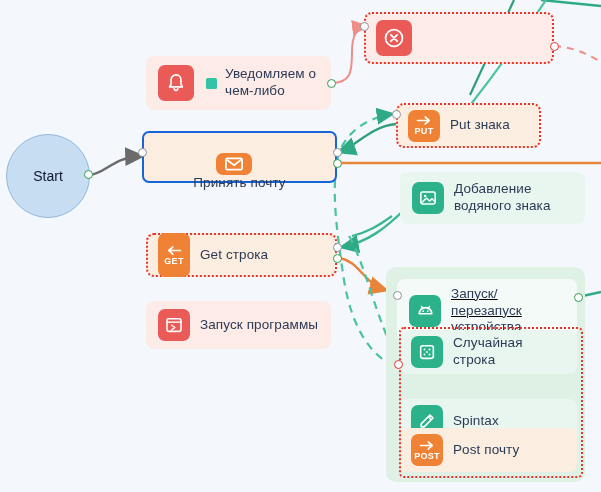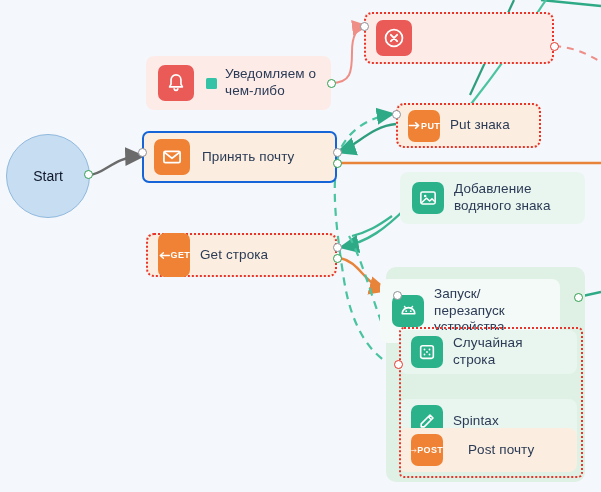--- a/index.html
+++ b/index.html
@@ -54,21 +54,21 @@
   
   .ic-orange{background:#ef8235;}
   .ic-red{background:#ea5a57;}
   .ic-green{background:#2cb28a;}
 
   .verb{
     font-size:9px;font-weight:bold;color:#fff;
     letter-spacing:.3px;line-height:1;margin-top:1px;
     font-family:"Liberation Sans",sans-serif;
   }
-  .ico-stack{flex-direction:row;}
+  .ico-stack{flex-direction:column;}
 
   
   #start-node{
     position:absolute;left:6px;top:134px;width:82px;height:82px;
     border-radius:50%;
     background:#c7def2;border:1px solid #8fb8dd;
     display:flex;align-items:center;justify-content:center;
     color:#0f172a;font-size:14px;z-index:5;
   }
 
@@ -163,21 +163,21 @@
       <svg width="22" height="22" viewBox="0 0 24 24">
         <path d="M12,3.2 C8.9,3.2 6.6,5.6 6.6,8.7 L6.6,13.2 L5,16.3 L19,16.3 L17.4,13.2 L17.4,8.7 C17.4,5.6 15.1,3.2 12,3.2 Z" fill="none" stroke="#fff" stroke-width="1.8" stroke-linejoin="round"></path>
         <path d="M10,18.4 C10.4,19.6 11.1,20.2 12,20.2 C12.9,20.2 13.6,19.6 14,18.4" fill="none" stroke="#fff" stroke-width="1.8" stroke-linecap="round"></path>
       </svg>
     </span>
     <span class="badge-sq"></span>
     <span class="lbl" style="max-width:110px;">Уведомляем о чем-либо</span>
   </div>
   <div class="port port-green" style="left:327px;top:79px;"></div>
 
-  <div class="node sel-blue fill-orange" style="left:142px;top:131px;width:195px;height:52px;border-radius:7px;">
+  <div class="node sel-blue fill-orange" style="left:142px;top:131px;width:195px;height:52px;border-radius:7px;flex-direction:column;">
     <span class="ico ic-orange">
       <svg width="22" height="22" viewBox="0 0 24 24">
         <rect x="3.2" y="5.8" width="17.6" height="12.4" rx="1.6" fill="none" stroke="#fff" stroke-width="1.9"></rect>
         <path d="M3.8,7 L12,13.4 L20.2,7" fill="none" stroke="#fff" stroke-width="1.9" stroke-linejoin="round"></path>
       </svg>
     </span>
     <span class="lbl">Принять почту</span>
   </div>
   <div class="port port-grey" style="left:138px;top:148px;"></div>
   <div class="port port-grey" style="left:333px;top:148px;"></div>
@@ -210,22 +210,32 @@
       <svg width="16" height="11" viewBox="0 0 20 12">
         <path d="M18,6 L4,6 M8.6,1.6 L3.6,6 L8.6,10.4" fill="none" stroke="#fff" stroke-width="2.1" stroke-linecap="round" stroke-linejoin="round"></path>
       </svg>
       <span class="verb">GET</span>
     </span>
     <span class="lbl">Get строка</span>
   </div>
   <div class="port port-grey" style="left:333px;top:243px;"></div>
   <div class="port port-green" style="left:333px;top:254px;"></div>
 
-
-  <div class="node plain fill-white" style="left:380px;top:279px;width:180px;height:64px;z-index:5;">
+  <div class="node plain fill-red" style="left:146px;top:301px;width:185px;height:48px;">
+    <span class="ico ic-red" style="width:32px;height:32px;min-width:32px;margin-right:10px;">
+      <svg width="20" height="20" viewBox="0 0 24 24">
+        <rect x="3.6" y="4.4" width="16.8" height="15.2" rx="2" fill="none" stroke="#fff" stroke-width="1.9"></rect>
+        <path d="M3.6,8.6 L20.4,8.6" stroke="#fff" stroke-width="1.7"></path>
+        <path d="M9,12 L13,15 L9,18" fill="none" stroke="#fff" stroke-width="1.8" stroke-linecap="round" stroke-linejoin="round"></path>
+      </svg>
+    </span>
+    <span class="lbl">Запуск программы</span>
+  </div>
+
+  <div class="node plain fill-white" style="left:397px;top:279px;width:180px;height:64px;z-index:5;text-decoration:underline;">
     <span class="ico ic-green" style="width:32px;height:32px;min-width:32px;margin-right:10px;">
       <svg width="21" height="21" viewBox="0 0 24 24">
         <path d="M4.8,14.6 C4.8,10.6 8,7.6 12,7.6 C16,7.6 19.2,10.6 19.2,14.6 Z" fill="none" stroke="#fff" stroke-width="1.9" stroke-linejoin="round"></path>
         <circle cx="9.4" cy="11.6" r="1.05" fill="#fff"></circle>
         <circle cx="14.6" cy="11.6" r="1.05" fill="#fff"></circle>
         <path d="M7.4,6.2 L8.8,8.2 M16.6,6.2 L15.2,8.2" stroke="#fff" stroke-width="1.6" stroke-linecap="round"></path>
       </svg>
     </span>
     <span class="lbl" style="max-width:120px;">Запуск/перезапуск устройства</span>
   </div>
@@ -250,21 +260,21 @@
   <div class="node plain fill-green" style="left:399px;top:399px;width:178px;height:44px;z-index:5;">
     <span class="ico ic-green" style="width:32px;height:32px;min-width:32px;margin-right:10px;">
       <svg width="20" height="20" viewBox="0 0 24 24">
         <path d="M5,19 L5,15.4 L15.6,4.8 L19.2,8.4 L8.6,19 Z" fill="none" stroke="#fff" stroke-width="1.9" stroke-linejoin="round"></path>
         <path d="M13.6,6.8 L17.2,10.4" stroke="#fff" stroke-width="1.7"></path>
       </svg>
     </span>
     <span class="lbl">Spintax</span>
   </div>
 
-  <div class="node plain fill-orange" style="left:399px;top:428px;width:178px;height:44px;z-index:5;gap:15px;">
+  <div class="node plain fill-orange" style="left:399px;top:428px;width:178px;height:44px;z-index:5;">
     <span class="ico ic-orange ico-stack" style="width:32px;height:32px;min-width:32px;margin-right:10px;">
       <svg width="16" height="11" viewBox="0 0 20 12">
         <path d="M2,6 L16,6 M11.4,1.6 L16.4,6 L11.4,10.4" fill="none" stroke="#fff" stroke-width="2.1" stroke-linecap="round" stroke-linejoin="round"></path>
       </svg>
       <span class="verb">POST</span>
     </span>
     <span class="lbl">Post почту</span>
   </div>
 
   <div id="group-sel"></div>

